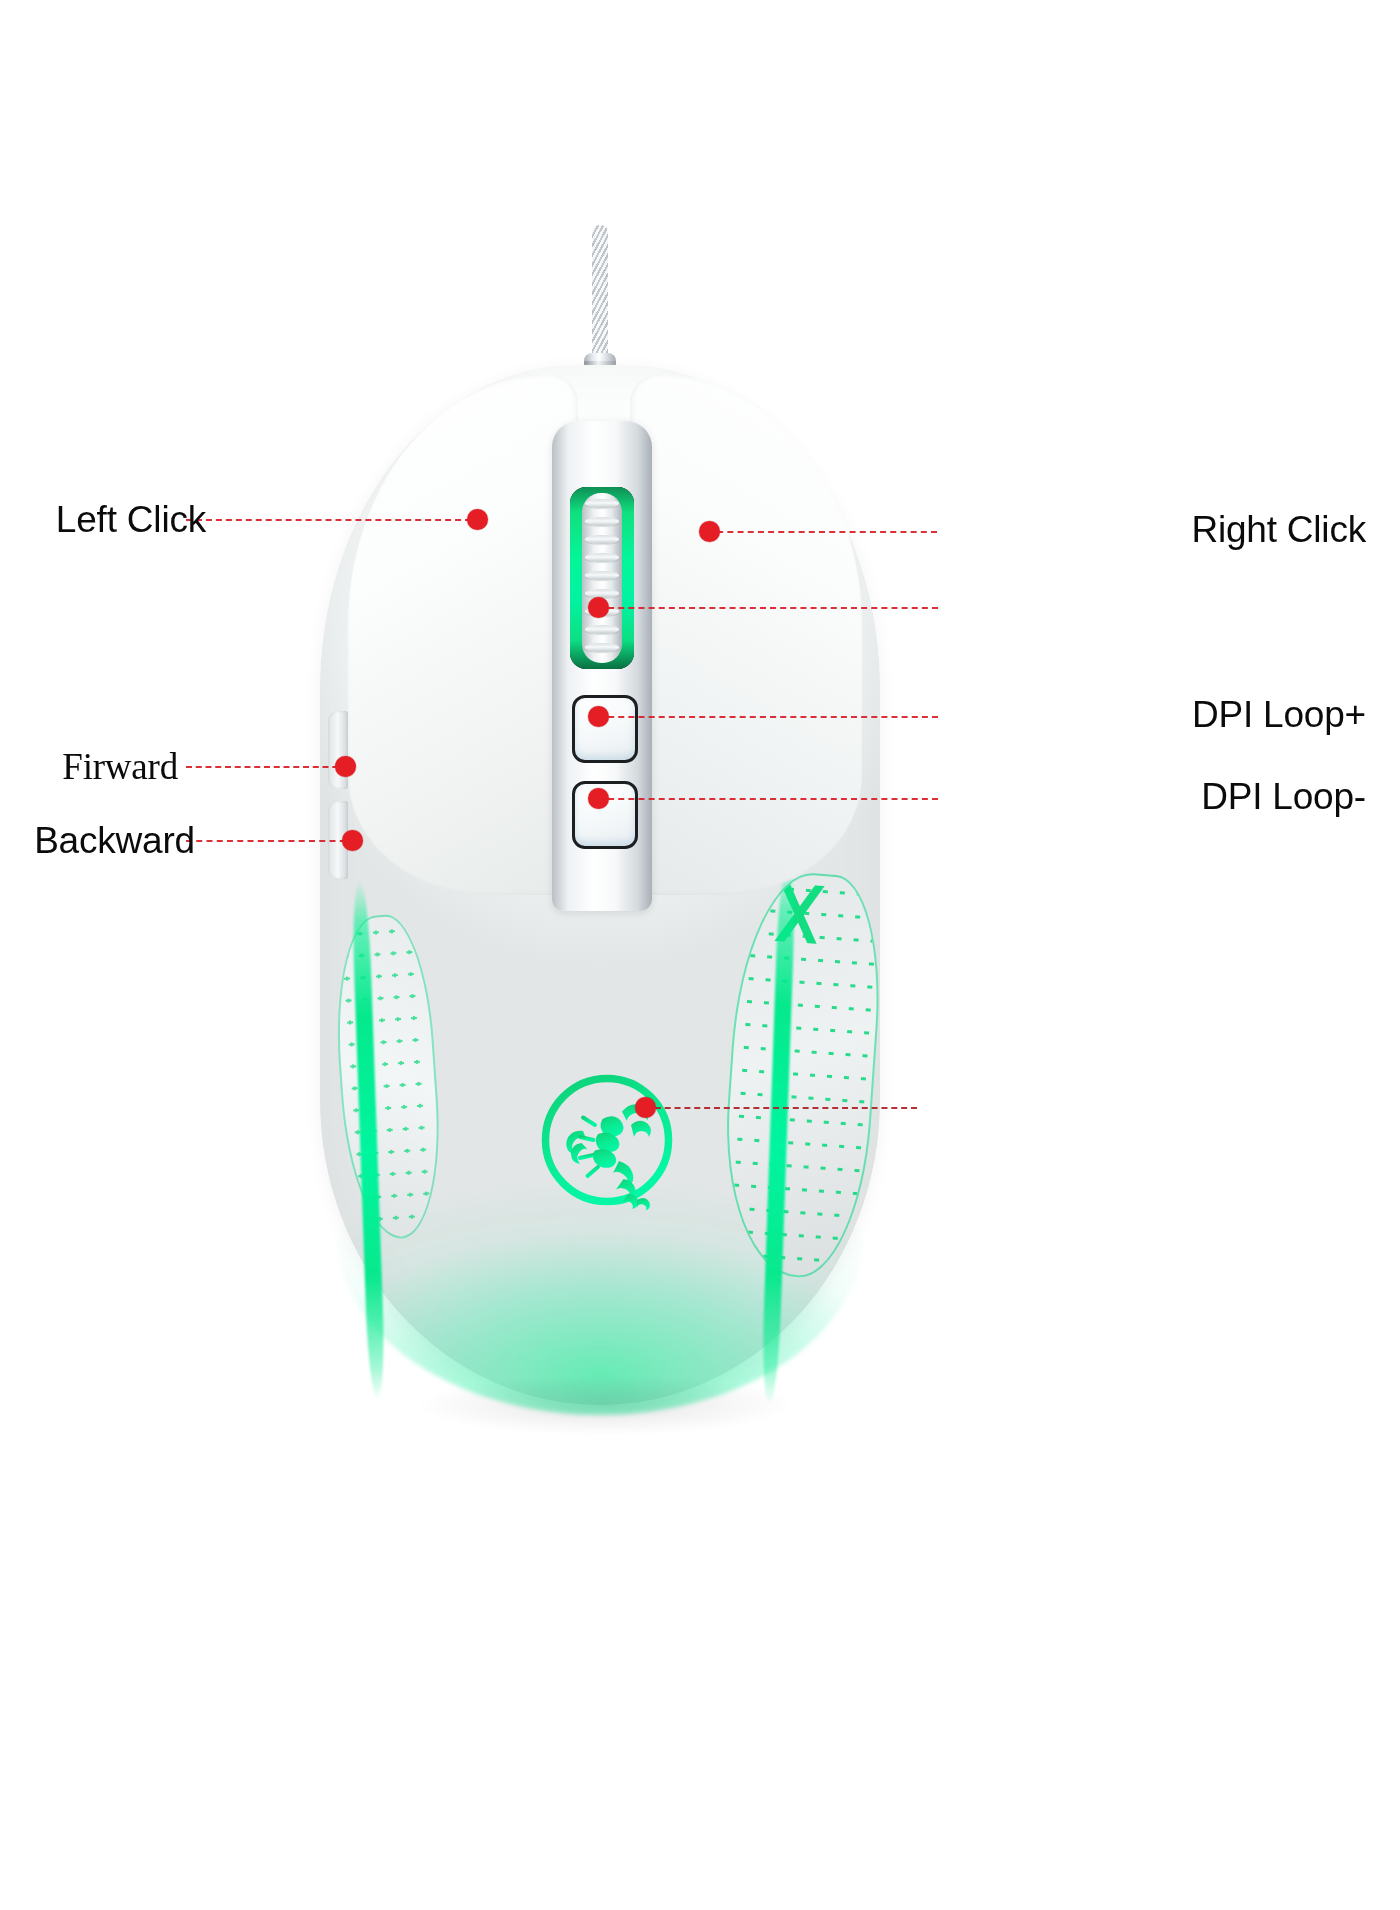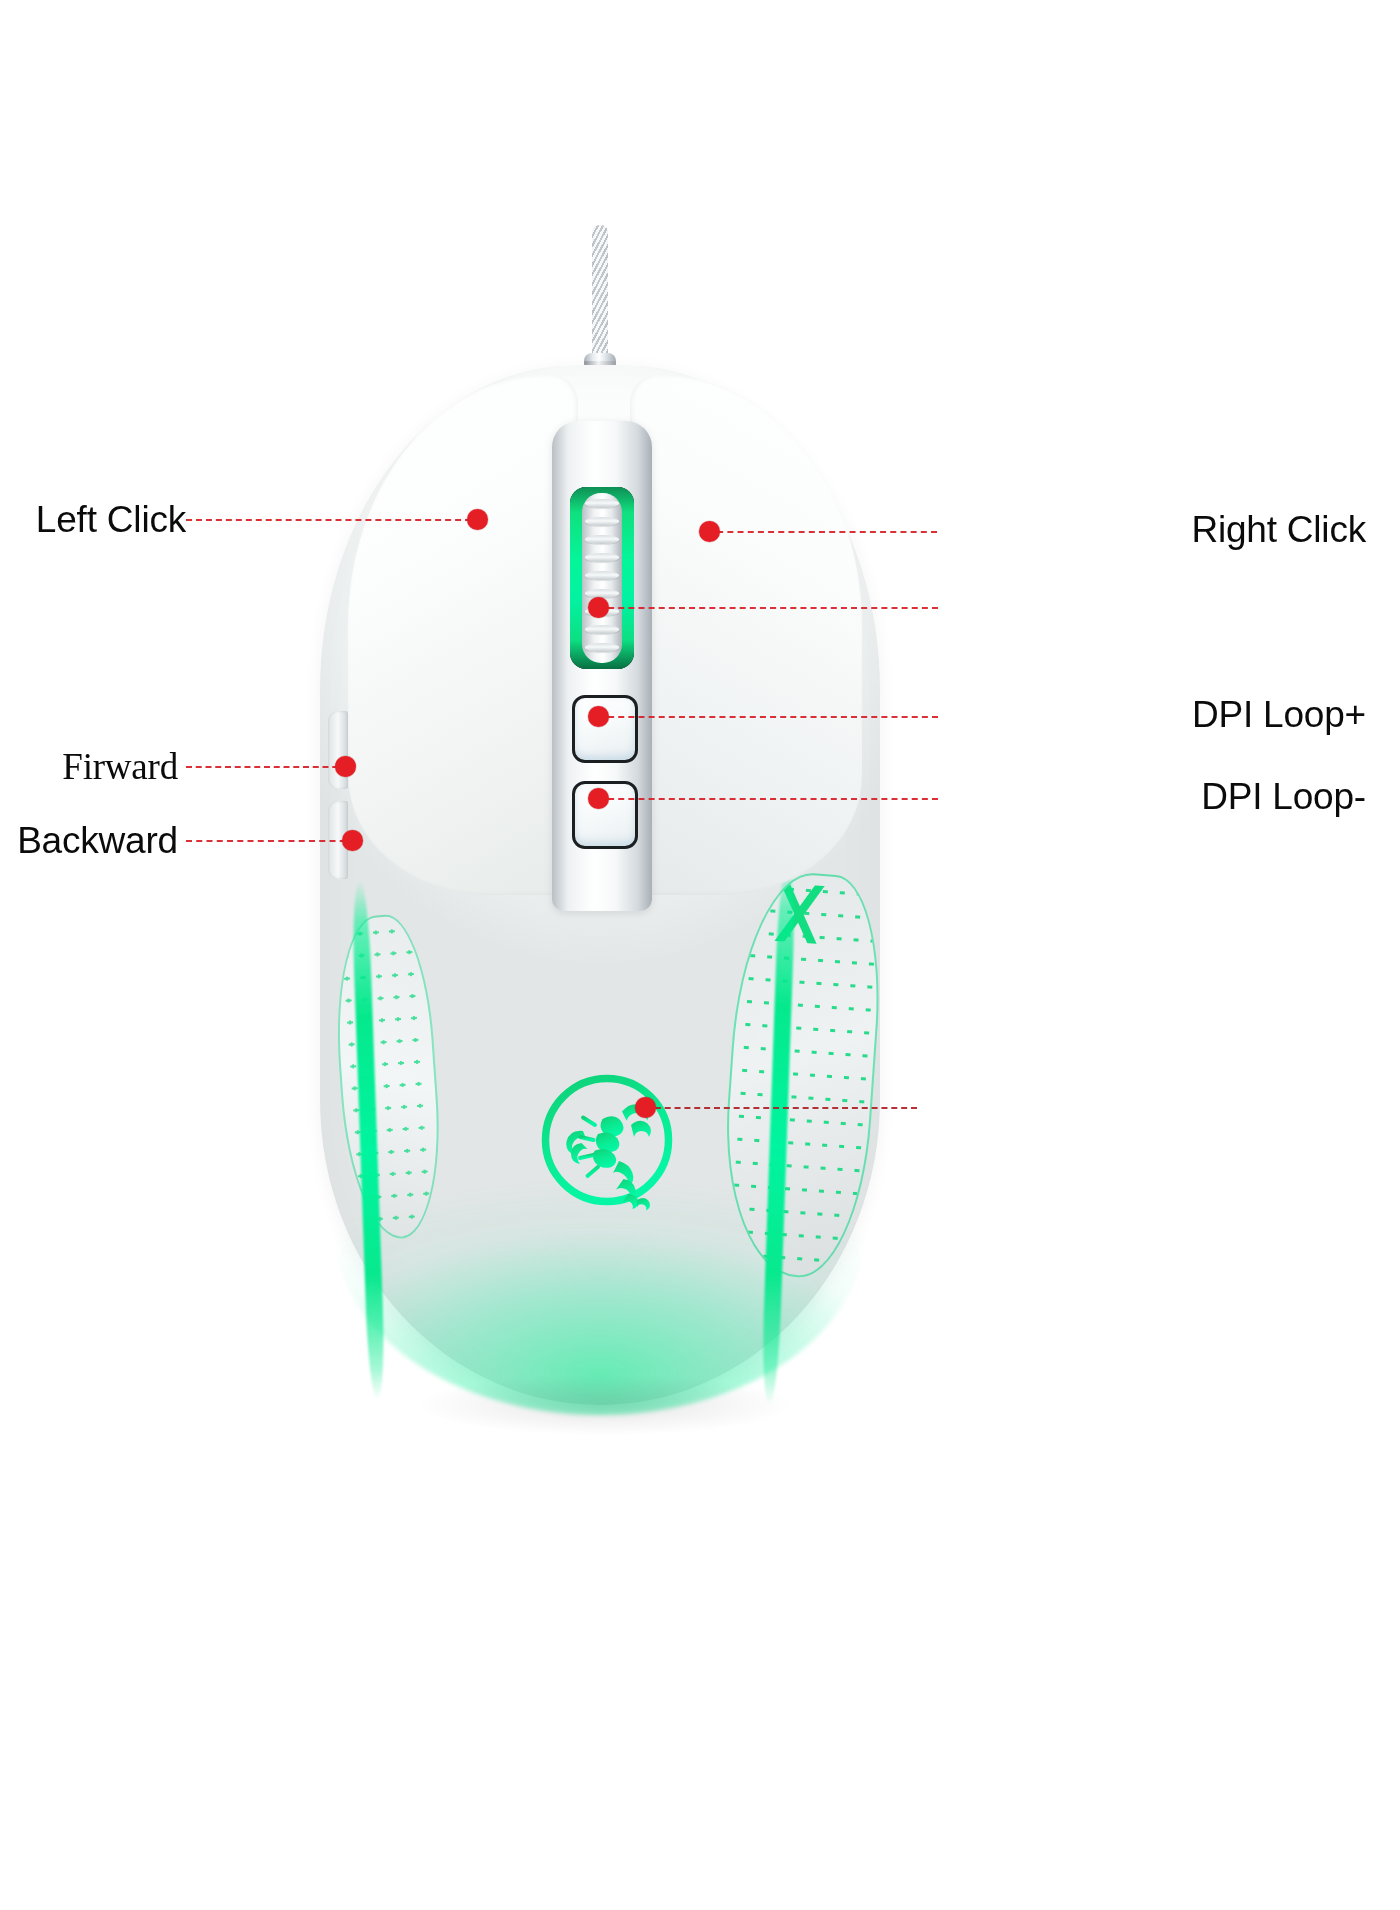--- a/index.html
+++ b/index.html
@@ -430,27 +430,27 @@
 
   <div class="dot" style="left:467px;  top:509px;  width:21px; height:21px;"></div>
   <div class="dot" style="left:699px;  top:521px;  width:21px; height:21px;"></div>
   <div class="dot" style="left:588px;  top:597px;  width:21px; height:21px;"></div>
   <div class="dot" style="left:588px;  top:706px;  width:21px; height:21px;"></div>
   <div class="dot" style="left:588px;  top:788px;  width:21px; height:21px;"></div>
   <div class="dot" style="left:335px;  top:756px;  width:21px; height:21px;"></div>
   <div class="dot" style="left:342px;  top:830px;  width:21px; height:21px;"></div>
   <div class="dot" style="left:635px;  top:1097px; width:21px; height:21px;"></div>
 
-  <div class="callout-label right-aligned" style="left:0px; top:498px; width:186px;">Left Click</div>
+  <div class="callout-label right-aligned" style="left:0px; top:498px; width:186px;padding-left:20px;">Left Click</div>
 
   <div class="callout-label left-aligned" style="left:946px; top:508px; width:420px;">Right Click</div>
 
 
   <div class="callout-label left-aligned" style="left:946px; top:775px; width:420px;">DPI Loop-</div>
 
   <div class="callout-label left-aligned" style="left:946px; top:693px; width:420px;">DPI Loop+</div>
 
   <div class="callout-label right-aligned" style="left:0px; top:745px; width:178px;font-family:Liberation Serif, serif;">Firward</div>
 
-  <div class="callout-label right-aligned" style="left:0px; top:819px; width:178px;">Backward</div>
+  <div class="callout-label right-aligned" style="left:17px; top:819px; width:178px;">Backward</div>
 
 
 </div>
 
 </body></html>

